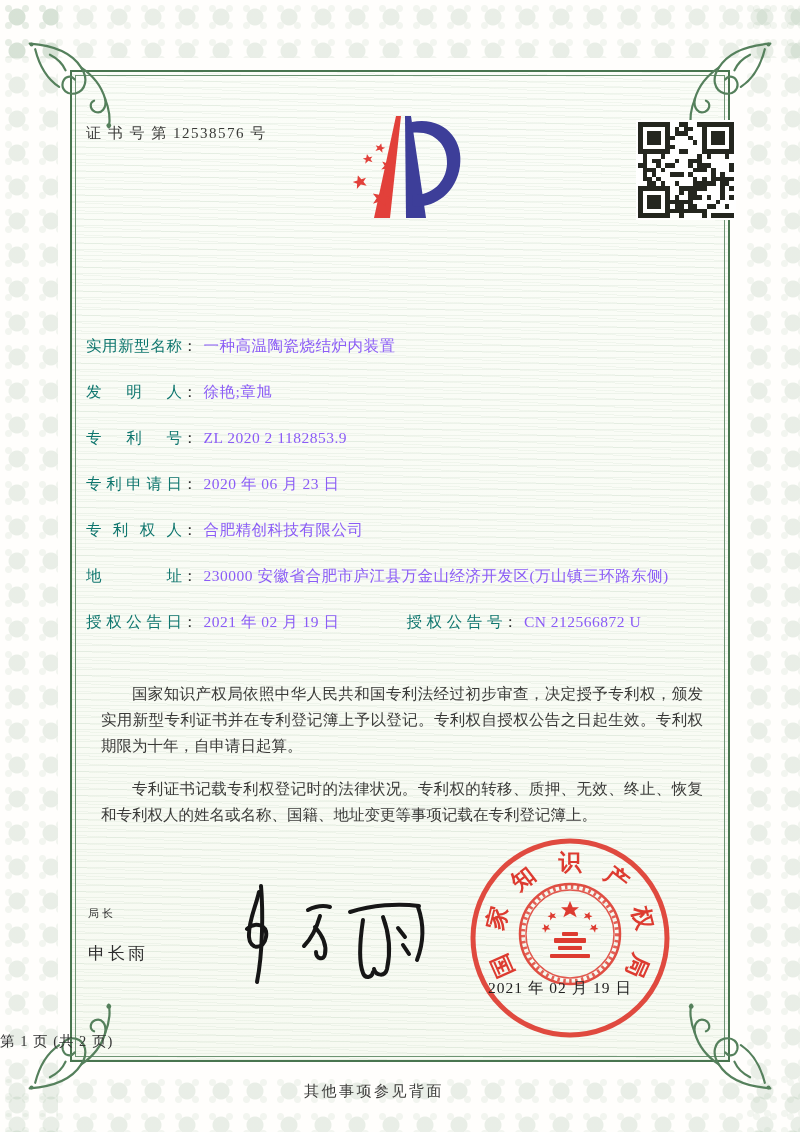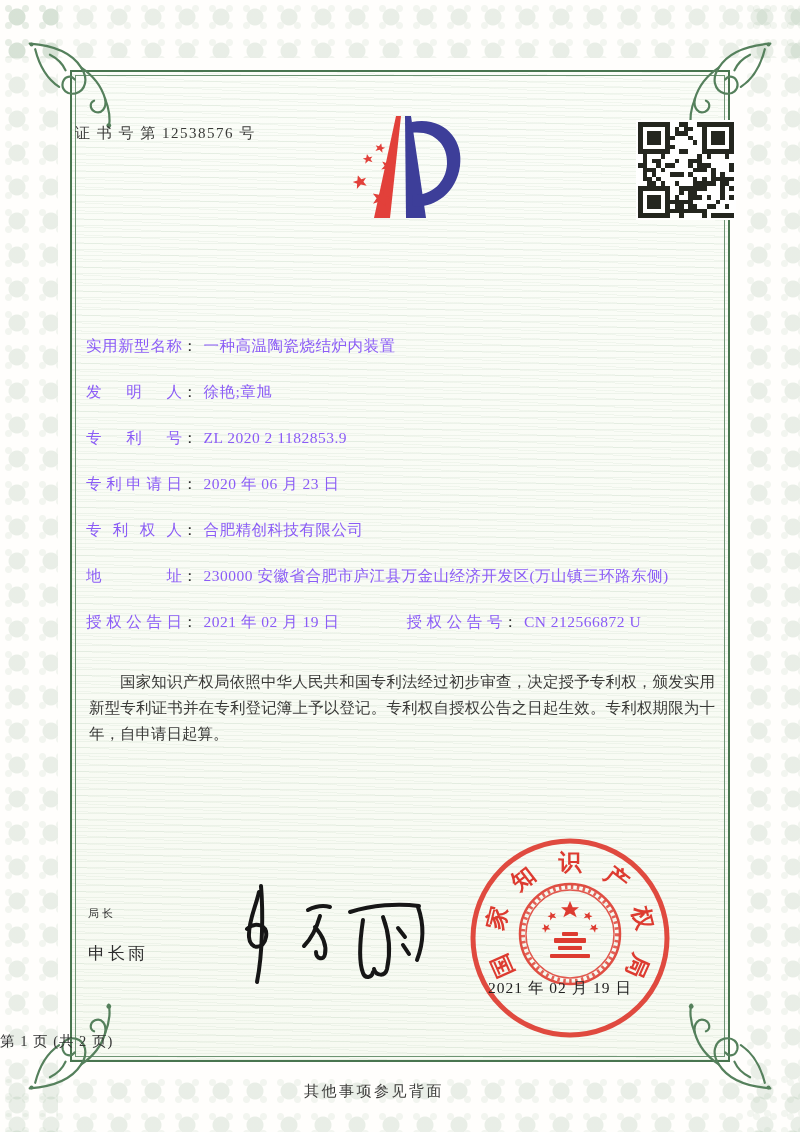--- a/index.html
+++ b/index.html
@@ -26,35 +26,35 @@
     background:
       repeating-linear-gradient(0deg, rgba(125,165,125,.10) 0 1px, transparent 1px 6px),
       repeating-linear-gradient(3deg, rgba(125,165,125,.08) 0 1px, transparent 1px 8px),
       linear-gradient(#fbfdf8,#f7faf2);
   }
   .frame::after{content:"";position:absolute;inset:3px;border:1px solid #6d9473;pointer-events:none;}
 
   .corner{position:absolute;width:92px;height:92px;pointer-events:none;}
 
   .abs{position:absolute;}
-  .certno{left:75px;top:124px;font-size:15px;letter-spacing:1.5px;color:#3a3a38;}
+  .certno{left:86px;top:124px;font-size:15px;letter-spacing:1.5px;color:#3a3a38;}
   .qr{left:636px;top:120px;width:100px;height:100px;display:grid;
       grid-template-columns:repeat(21,1fr);grid-template-rows:repeat(21,1fr);background:#fff;padding:2px;box-sizing:border-box;}
   .qr div.on{background:#24261f;}
   .title{left:0;top:243px;width:800px;text-align:center;font-size:38px;font-weight:bold;
          letter-spacing:7px;color:#1e1e1e;}
   .fields{left:86px;top:334px;width:640px;font-size:15.5px;}
   .row{display:flex;align-items:flex-start;margin-bottom:22px;line-height:24px;}
-  .lab{display:inline-block;width:96px;text-align:justify;text-align-last:justify;flex:none;color:#8b5cf6;}
+  .lab{display:inline-block;width:96px;text-align:justify;text-align-last:justify;flex:none;color:#0f766e;}
   .colon{flex:none;margin-right:6px;}
   .val{letter-spacing:.5px;color:#8b5cf6;}
   .row.addr .val{max-width:472px;}
   .pair2{margin-left:67px;display:flex;}
   .paras{left:84px;top:664px;width:636px;font-size:15.5px;line-height:26px;color:#3a3a38;text-align:justify;}
-  .paras p{margin:5px;text-indent:2em;}
+  .paras p{margin:17px;text-indent:2em;}
   .signer-title{left:88px;top:906px;font-size:11px;letter-spacing:3px;}
   .signer-name{left:88px;top:942px;font-size:17px;letter-spacing:3px;}
   .signature{left:212px;top:880px;}
   .seal{left:466px;top:834px;}
   .seal-date{left:488px;top:978px;font-size:15.5px;letter-spacing:1px;color:#222;}
   .pageinfo{left:0;top:1032px;width:800px;font-size:14.5px;letter-spacing:1px;color:#343434;}
   .backnote{left:0;top:1082px;width:748px;text-align:center;font-size:15px;letter-spacing:2.5px;color:#3c3c3a;}
 </style>
 </head>
 <body>
@@ -598,20 +598,21 @@
       <span class="pair2">
         <span class="lab">授权公告号</span>
           <span class="colon">：</span>
         <span class="val">CN 212566872 U</span>
       </span>
     </div>
   </div>
 
   <div class="abs paras">
     <p>国家知识产权局依照中华人民共和国专利法经过初步审查，决定授予专利权，颁发实用新型专利证书并在专利登记簿上予以登记。专利权自授权公告之日起生效。专利权期限为十年，自申请日起算。</p>
+    <p>专利证书记载专利权登记时的法律状况。专利权的转移、质押、无效、终止、恢复和专利权人的姓名或名称、国籍、地址变更等事项记载在专利登记簿上。</p>
   </div>
 
   <div class="abs signer-title">局长</div>
   <div class="abs signer-name">申长雨</div>
 
   <svg class="abs signature" width="225" height="108" viewBox="0 0 225 108">
     <g fill="none" stroke="#161616" stroke-width="4" stroke-linecap="round">
       <path d="M47,12 C44,26 36,42 37,57 C38,70 52,70 54,57 C56,45 44,41 35,49"></path>
       <path d="M49,6 C51,30 51,72 45,102"></path>
       <path d="M96,30 C102,27 111,25 118,27"></path>

